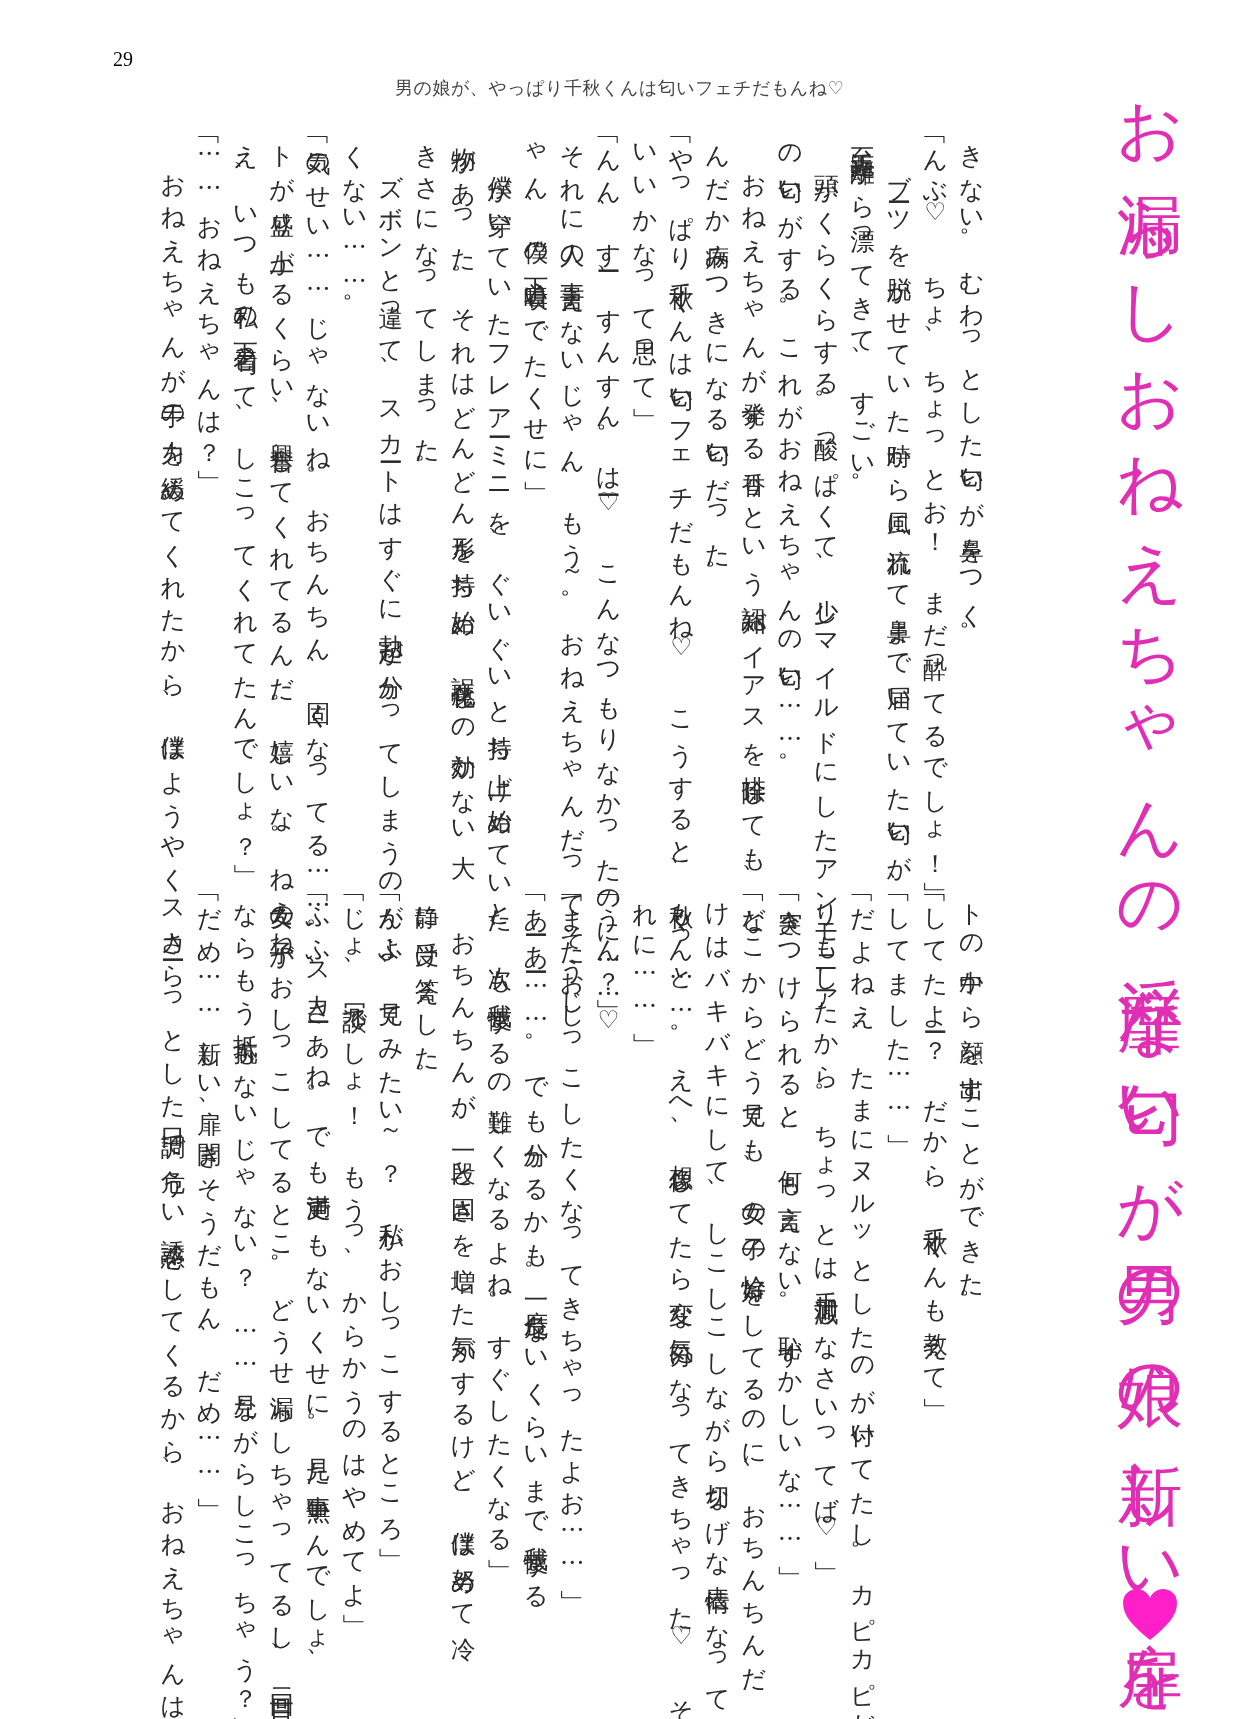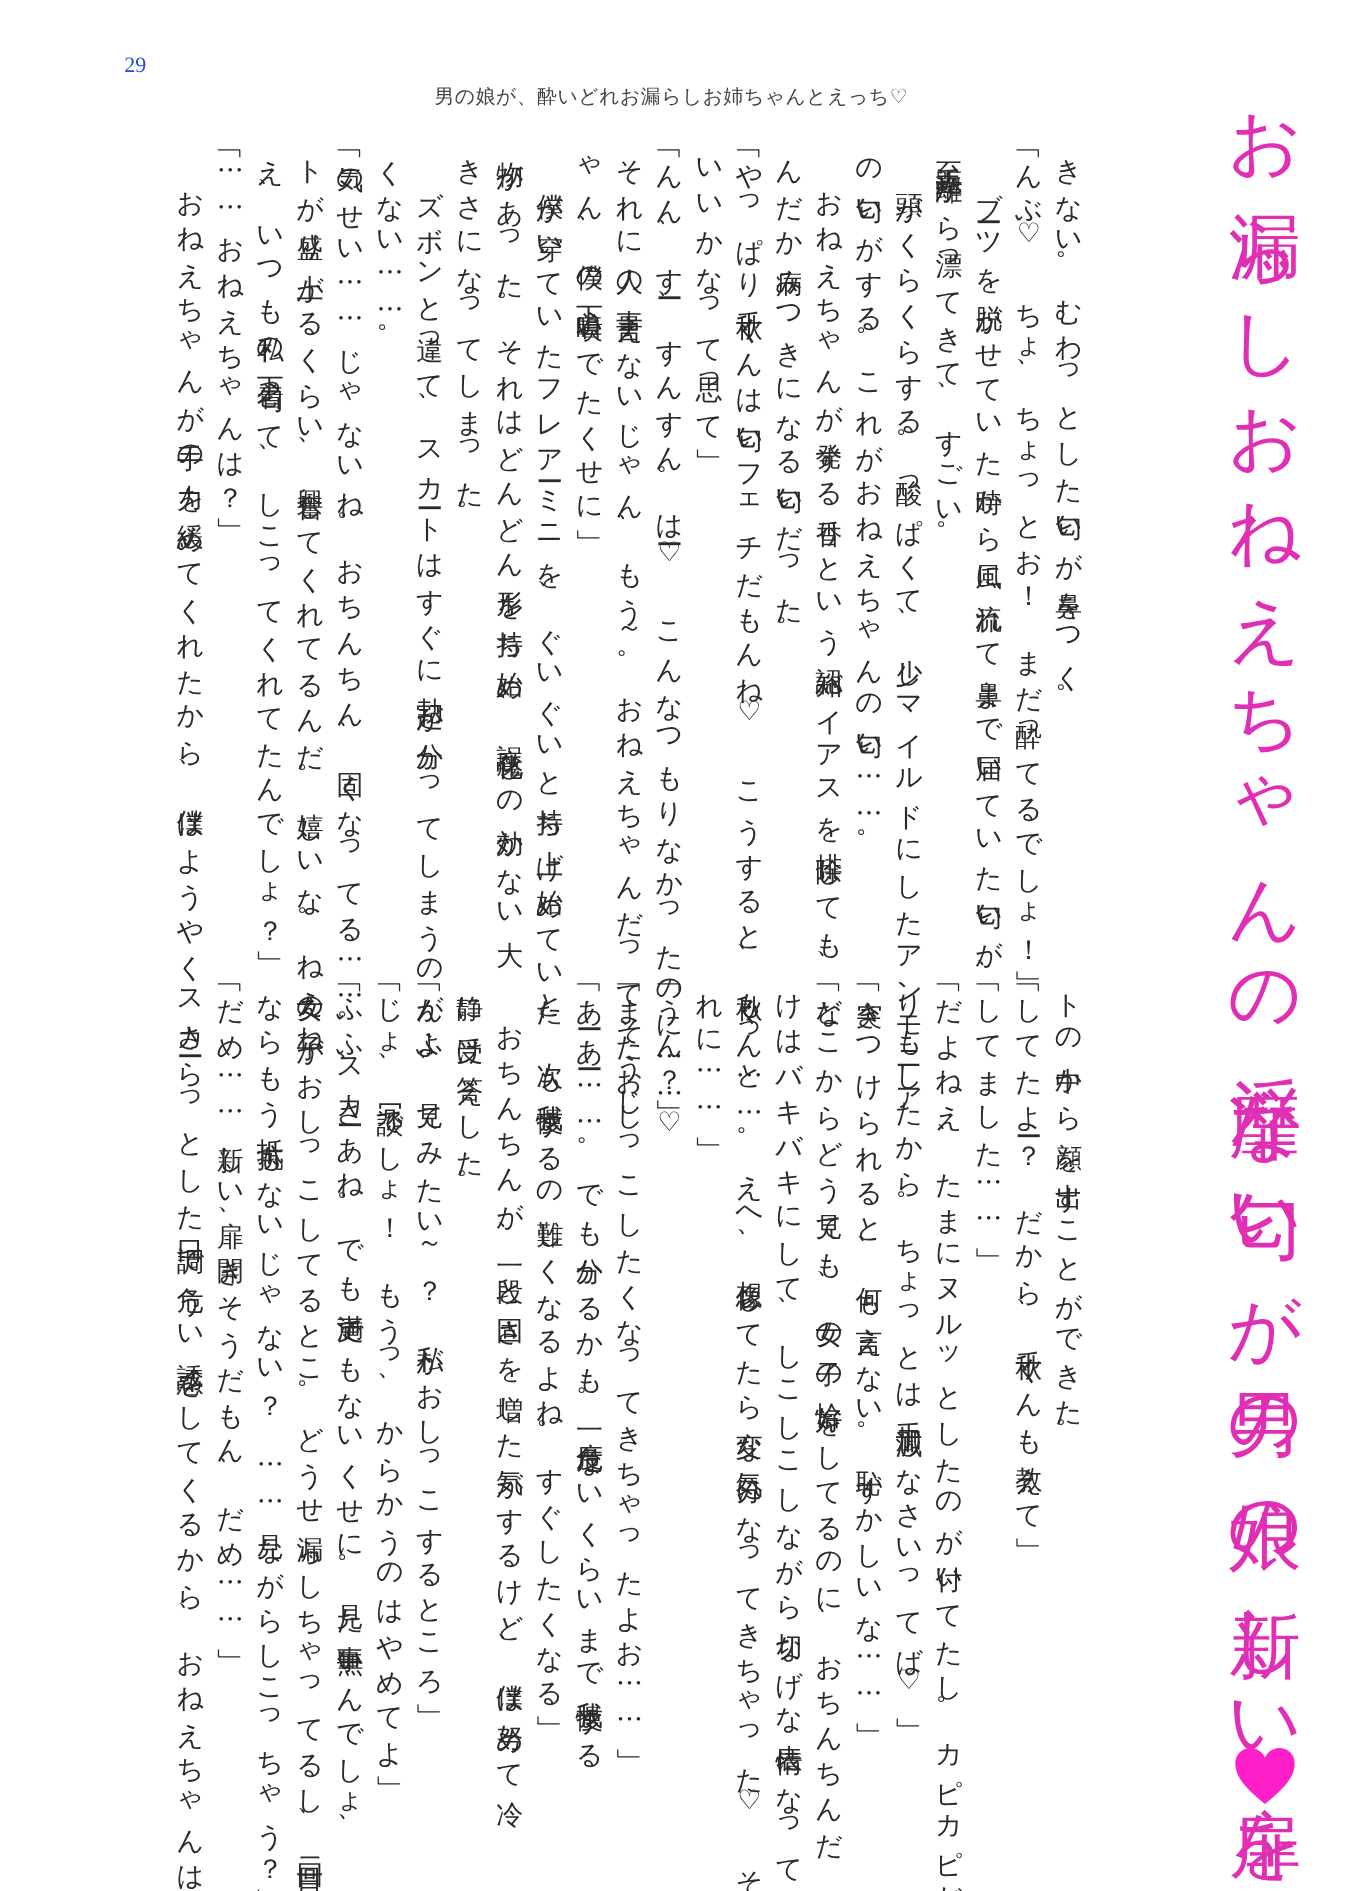--- a/index.html
+++ b/index.html
@@ -1,39 +1,39 @@
 <!DOCTYPE html>
 <html><head>
 <meta charset="utf-8">
 <style>
   html, body { margin: 0; padding: 0; background: #ffffff; }
   body { width: 1247px; height: 1719px; position: relative; overflow: hidden;
          font-family: "DejaVu Serif", "Liberation Serif", serif; color: #2a2a2a; }
-  .page-number { position: absolute; left: 113px; top: 48px; font-size: 20px; color: #1d4ed8;
+  .page-number { position: absolute; left: 113px; top: 48px; font-size: 20px; color: #000000;
                  font-family: "Liberation Serif", "DejaVu Serif", serif; }
   .running-header { position: absolute; left: 395px; top: 76px; font-size: 18px; color: #444;
                     letter-spacing: 0.5px; font-family: "DejaVu Serif", serif; }
   .tier { position: absolute; display: flex; flex-direction: row-reverse; }
   .tier-top { right: 258px; top: 128px; height: 720px; }
   .tier-bottom { right: 258px; top: 886px; height: 720px; }
   .col { writing-mode: vertical-rl; text-orientation: upright; width: 36.3px;
          font-size: 24.5px; line-height: 36.3px; letter-spacing: 4.4px;
          white-space: nowrap; overflow: visible; }
   .title { position: absolute; left: 1110px; top: 56px; width: 80px; height: 1620px;
            writing-mode: vertical-rl; text-orientation: upright;
            font-family: "DejaVu Sans", "Liberation Sans", sans-serif;
            font-size: 66px; line-height: 80px; letter-spacing: 10.5px;
            color: #e02fb4; white-space: nowrap; }
   .title-heart { position: absolute; left: 1121px; top: 1588px; width: 58px; height: 54px; }
 </style>
 </head>
 <body>
 
 <div class="page-number">29</div>
-<div class="running-header">男の娘が、酔いどれお漏らしお姉ちゃんとえっち♡</div>
+<div class="running-header">男の娘が、やっぱり千秋くんは匂いフェチだもんね♡</div>
 
 <div class="tier tier-top">
   <div class="col">きない。むわっとした匂いが鼻をつく。</div>
   <div class="col">「んぶ♡　ちょ、ちょっとお！　まだ酔ってるでしょ！」</div>
   <div class="col">　ブーツを脱がせていた時から風に流れて鼻まで届いていた匂いが、</div>
   <div class="col">至近距離から漂ってきて、すごい。</div>
   <div class="col">　頭がくらくらする。酸っぱくて、少しマイルドにしたアンモニア</div>
   <div class="col">の匂いがする。これがおねえちゃんの匂い……。</div>
   <div class="col">　おねえちゃんが発する香りという認知バイアスを排除しても、な</div>
   <div class="col">んだか病みつきになる匂いだった。</div>

